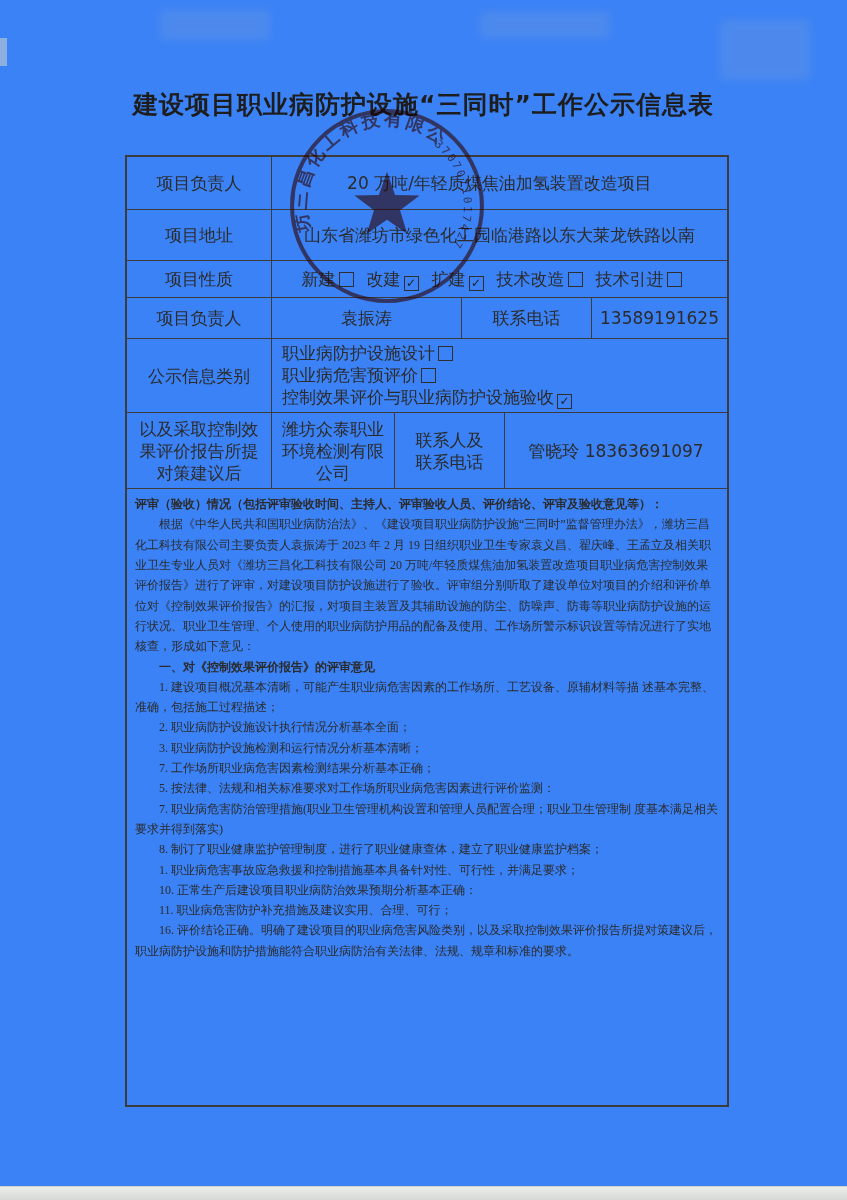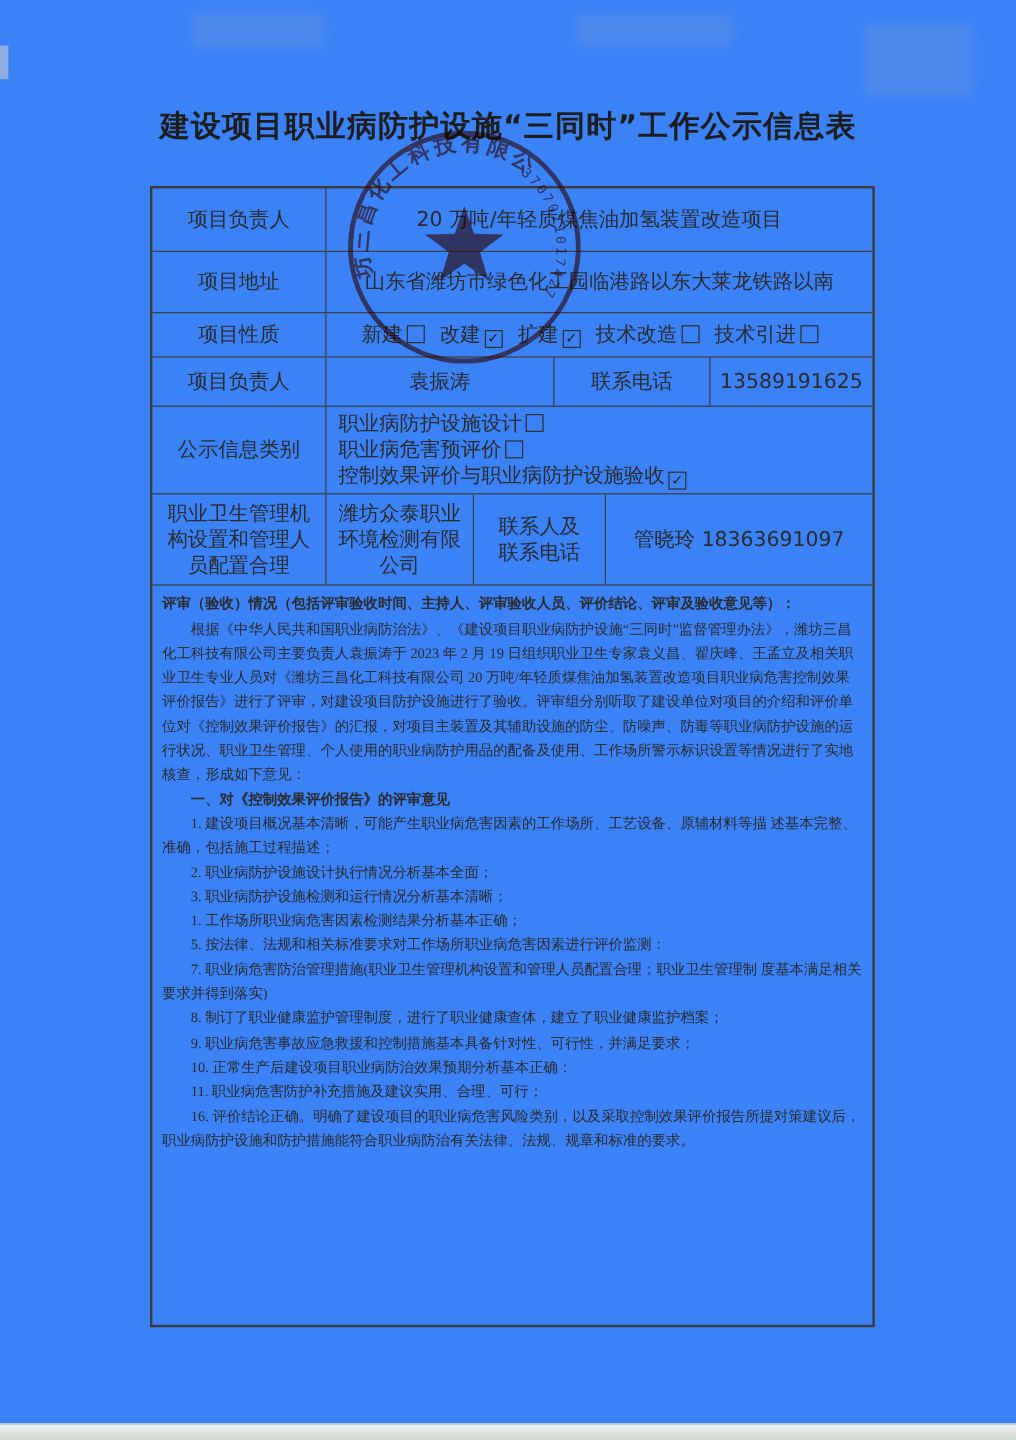--- a/index.html
+++ b/index.html
@@ -102,40 +102,40 @@
       <div class="cell val val-left">
         <div>
           <div><span>职业病防护设施设计</span><span class="cb"></span></div>
           <div><span>职业病危害预评价</span><span class="cb"></span></div>
           <div><span>控制效果评价与职业病防护设施验收</span><span class="cb">✓</span></div>
         </div>
       </div>
     </div>
 
     <div class="row h-r6">
-      <div class="cell rb lbl">职业卫生管理机构设置和管理人员配置合理</div>
+      <div class="cell rb lbl">以及采取控制效果评价报告所提对策建议后</div>
       <div class="cell rb w123">潍坊众泰职业环境检测有限公司</div>
       <div class="cell rb w110 pre">联系人及
 联系电话</div>
       <div class="cell val">管晓玲 18363691097</div>
     </div>
 
     <div class="row">
       <div class="cell review">
         <div class="hd">评审（验收）情况（包括评审验收时间、主持人、评审验收人员、评价结论、评审及验收意见等）：</div>
         <p>根据《中华人民共和国职业病防治法》、《建设项目职业病防护设施“三同时”监督管理办法》，潍坊三昌化工科技有限公司主要负责人袁振涛于 2023 年 2 月 19 日组织职业卫生专家袁义昌、翟庆峰、王孟立及相关职业卫生专业人员对《潍坊三昌化工科技有限公司 20 万吨/年轻质煤焦油加氢装置改造项目职业病危害控制效果评价报告》进行了评审，对建设项目防护设施进行了验收。评审组分别听取了建设单位对项目的介绍和评价单位对《控制效果评价报告》的汇报，对项目主装置及其辅助设施的防尘、防噪声、防毒等职业病防护设施的运行状况、职业卫生管理、个人使用的职业病防护用品的配备及使用、工作场所警示标识设置等情况进行了实地核查，形成如下意见：</p>
         <p class="sec">一、对《控制效果评价报告》的评审意见</p>
         <p>1. 建设项目概况基本清晰，可能产生职业病危害因素的工作场所、工艺设备、原辅材料等描 述基本完整、准确，包括施工过程描述；</p>
         <p>2. 职业病防护设施设计执行情况分析基本全面；</p>
         <p>3. 职业病防护设施检测和运行情况分析基本清晰；</p>
-        <p>1. 工作场所职业病危害因素检测结果分析基本正确；</p>
+        <p>7. 工作场所职业病危害因素检测结果分析基本正确；</p>
         <p>5. 按法律、法规和相关标准要求对工作场所职业病危害因素进行评价监测：</p>
         <p>7. 职业病危害防治管理措施(职业卫生管理机构设置和管理人员配置合理；职业卫生管理制 度基本满足相关要求并得到落实)</p>
         <p>8. 制订了职业健康监护管理制度，进行了职业健康查体，建立了职业健康监护档案；</p>
-        <p>9. 职业病危害事故应急救援和控制措施基本具备针对性、可行性，并满足要求；</p>
+        <p>1. 职业病危害事故应急救援和控制措施基本具备针对性、可行性，并满足要求；</p>
         <p>10. 正常生产后建设项目职业病防治效果预期分析基本正确：</p>
         <p>11. 职业病危害防护补充措施及建议实用、合理、可行；</p>
         <p>16. 评价结论正确。明确了建设项目的职业病危害风险类别，以及采取控制效果评价报告所提对策建议后，职业病防护设施和防护措施能符合职业病防治有关法律、法规、规章和标准的要求。</p>
       </div>
     </div>
 
   </div>
 
   <div class="seal">
     <svg width="202" height="208" viewBox="0 0 200 200">

